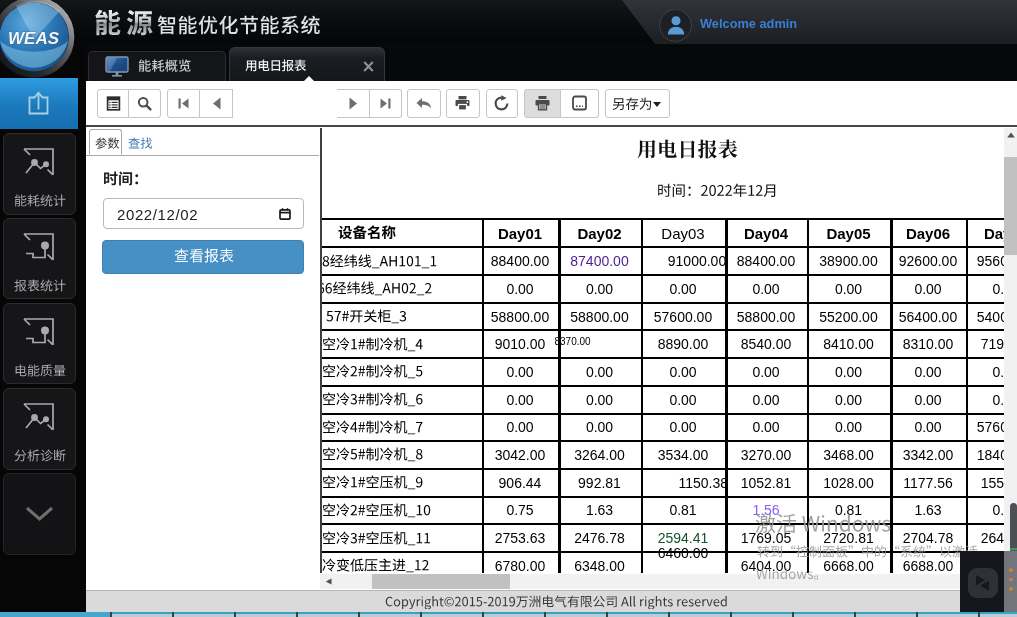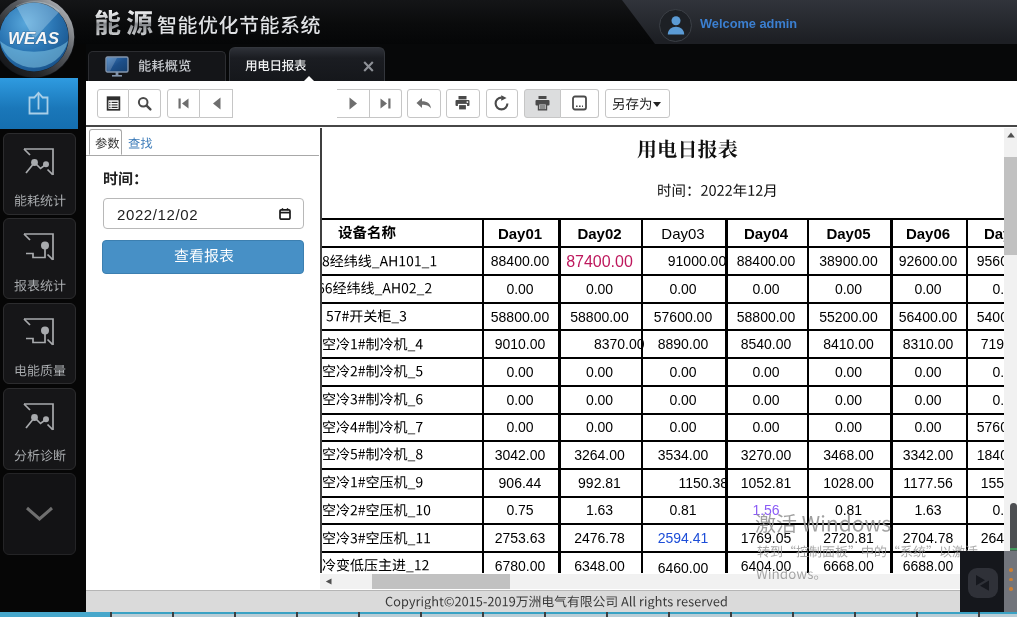--- a/index.html
+++ b/index.html
@@ -328,21 +328,21 @@
       <div class="abs" style="left:406.0px;top:103px;width:80px;text-align:center;font-size:15px;font-weight:bold;color:#000">Day04</div>
       <div class="abs" style="left:488.5px;top:103px;width:80px;text-align:center;font-size:15px;font-weight:bold;color:#000">Day05</div>
       <div class="abs" style="left:568.0px;top:103px;width:80px;text-align:center;font-size:15px;font-weight:bold;color:#000">Day06</div>
       <div class="abs" style="left:646.0px;top:103px;width:80px;text-align:center;font-size:15px;font-weight:bold;color:#000">Day07</div>
       <div style="position:absolute;left:-0.5px;top:131.5px;line-height:0;"><svg class="" style="" width="119" height="15" viewBox="0 0 119 15">
           <g transform="translate(2,12.3)">
             <path d="M3.9 0.2C5.8 0.2 7.1 -1.0 7.1 -2.5C7.1 -3.9 6.3 -4.6 5.4 -5.2V-5.2C6.0 -5.7 6.8 -6.6 6.8 -7.7C6.8 -9.3 5.7 -10.4 3.9 -10.4C2.4 -10.4 1.1 -9.4 1.1 -7.8C1.1 -6.7 1.8 -6.0 2.5 -5.4V-5.4C1.6 -4.9 0.6 -3.9 0.6 -2.5C0.6 -1.0 2.0 0.2 3.9 0.2ZM4.6 -5.6C3.4 -6.0 2.3 -6.6 2.3 -7.8C2.3 -8.8 3.0 -9.5 3.9 -9.5C5.0 -9.5 5.7 -8.7 5.7 -7.6C5.7 -6.9 5.3 -6.2 4.6 -5.6ZM3.9 -0.8C2.7 -0.8 1.8 -1.6 1.8 -2.7C1.8 -3.6 2.4 -4.5 3.2 -5.0C4.6 -4.4 5.9 -3.9 5.9 -2.5C5.9 -1.5 5.1 -0.8 3.9 -0.8Z M8.3 -0.8 8.5 0.3C9.8 -0.1 11.5 -0.5 13.1 -1.0L13.0 -1.9C11.3 -1.5 9.5 -1.0 8.3 -0.8ZM8.6 -5.9C8.8 -6.0 9.1 -6.1 10.9 -6.4C10.3 -5.5 9.7 -4.8 9.4 -4.5C9.0 -4.0 8.7 -3.6 8.3 -3.6C8.5 -3.3 8.6 -2.8 8.7 -2.5C9.0 -2.7 9.5 -2.9 13.1 -3.6C13.0 -3.8 13.0 -4.2 13.1 -4.5L10.3 -4.0C11.4 -5.2 12.5 -6.7 13.4 -8.2L12.5 -8.8C12.2 -8.3 11.9 -7.8 11.6 -7.3L9.7 -7.1C10.5 -8.3 11.4 -9.8 12.0 -11.3L11.0 -11.8C10.5 -10.1 9.4 -8.3 9.1 -7.8C8.8 -7.3 8.5 -7.0 8.2 -6.9C8.4 -6.7 8.5 -6.1 8.6 -5.9ZM13.7 -11.0V-10.1H18.6C17.4 -8.2 15.0 -6.7 12.8 -6.0C13.0 -5.8 13.3 -5.4 13.4 -5.1C14.7 -5.6 15.9 -6.2 17.1 -7.1C18.4 -6.5 19.9 -5.7 20.7 -5.2L21.3 -6.0C20.5 -6.5 19.1 -7.2 17.9 -7.7C18.9 -8.6 19.7 -9.5 20.3 -10.7L19.5 -11.1L19.3 -11.0ZM13.8 -4.6V-3.7H16.6V-0.3H13.0V0.7H21.2V-0.3H17.6V-3.7H20.6V-4.6Z M22.4 -0.7 22.6 0.3C23.9 -0.1 25.7 -0.6 27.4 -1.0L27.3 -1.9C25.5 -1.5 23.6 -1.0 22.4 -0.7ZM22.6 -5.9C22.8 -6.0 23.1 -6.1 24.9 -6.4C24.3 -5.4 23.7 -4.7 23.4 -4.4C23.0 -3.9 22.7 -3.5 22.4 -3.5C22.5 -3.2 22.7 -2.7 22.7 -2.5C23.0 -2.7 23.4 -2.9 26.9 -3.6C26.9 -3.8 26.9 -4.2 26.9 -4.5L24.1 -3.9C25.1 -5.2 26.2 -6.7 27.0 -8.3L26.2 -8.8C26.0 -8.3 25.7 -7.8 25.4 -7.3L23.6 -7.1C24.5 -8.3 25.3 -9.8 25.9 -11.3L25.0 -11.8C24.4 -10.1 23.4 -8.2 23.1 -7.8C22.8 -7.3 22.6 -7.0 22.3 -6.9C22.4 -6.6 22.6 -6.1 22.6 -5.9ZM30.4 -11.8V-9.9H27.5V-8.9H30.4V-7.4H27.8V-6.4H30.4V-4.8H27.3V-3.8H30.4V1.1H31.5V-3.8H34.1C34.0 -2.1 33.8 -1.4 33.6 -1.2C33.5 -1.1 33.4 -1.1 33.3 -1.1C33.1 -1.1 32.7 -1.1 32.3 -1.1C32.4 -0.9 32.5 -0.5 32.5 -0.2C33.0 -0.2 33.4 -0.2 33.7 -0.2C34.0 -0.3 34.2 -0.3 34.4 -0.6C34.7 -0.9 34.9 -1.9 35.0 -4.4C35.0 -4.5 35.0 -4.8 35.0 -4.8H31.5V-6.4H34.1V-7.4H31.5V-8.9H34.7V-9.9H31.5V-11.8Z M36.5 -0.8 36.7 0.3C38.0 -0.1 39.7 -0.6 41.3 -1.1L41.2 -2.0C39.5 -1.5 37.7 -1.0 36.5 -0.8ZM45.6 -10.9C46.3 -10.6 47.2 -10.0 47.7 -9.6L48.3 -10.3C47.8 -10.7 46.9 -11.2 46.2 -11.5ZM36.8 -5.9C37.0 -6.0 37.3 -6.1 39.0 -6.3C38.4 -5.4 37.9 -4.7 37.6 -4.4C37.2 -3.9 36.8 -3.6 36.5 -3.5C36.7 -3.2 36.8 -2.8 36.9 -2.5C37.2 -2.7 37.6 -2.9 41.1 -3.6C41.1 -3.8 41.1 -4.2 41.1 -4.5L38.4 -3.9C39.4 -5.2 40.5 -6.7 41.4 -8.3L40.5 -8.8C40.2 -8.3 39.9 -7.8 39.6 -7.3L37.8 -7.1C38.7 -8.3 39.5 -9.8 40.1 -11.3L39.1 -11.7C38.6 -10.0 37.5 -8.2 37.2 -7.8C36.9 -7.3 36.7 -7.0 36.4 -6.9C36.6 -6.6 36.7 -6.1 36.8 -5.9ZM48.2 -4.9C47.6 -4.0 46.9 -3.2 46.0 -2.5C45.7 -3.2 45.5 -4.1 45.4 -5.1L49.0 -5.8L48.8 -6.7L45.3 -6.1C45.2 -6.7 45.1 -7.3 45.1 -7.9L48.6 -8.5L48.4 -9.4L45.0 -8.9C45.0 -9.8 45.0 -10.8 45.0 -11.8H43.9C44.0 -10.7 44.0 -9.7 44.0 -8.7L41.8 -8.4L42.0 -7.4L44.1 -7.8C44.1 -7.1 44.2 -6.5 44.3 -5.9L41.6 -5.4L41.7 -4.4L44.4 -4.9C44.6 -3.8 44.8 -2.7 45.1 -1.9C43.9 -1.1 42.5 -0.4 41.1 0.0C41.4 0.2 41.6 0.6 41.8 0.9C43.1 0.4 44.3 -0.2 45.4 -0.9C46.0 0.3 46.8 1.1 47.8 1.1C48.7 1.1 49.1 0.6 49.3 -1.0C49.0 -1.1 48.7 -1.3 48.5 -1.5C48.4 -0.3 48.3 0.1 47.9 0.1C47.3 0.1 46.7 -0.5 46.3 -1.5C47.4 -2.4 48.4 -3.4 49.1 -4.5Z M50.0 2.0H57.4V1.1H50.0Z M57.7 0.0H59.0L59.9 -3.1H63.7L64.7 0.0H66.1L62.6 -10.3H61.1ZM60.3 -4.2 60.8 -5.7C61.1 -6.9 61.5 -8.0 61.8 -9.2H61.9C62.2 -8.0 62.5 -6.9 62.9 -5.7L63.4 -4.2Z M67.5 0.0H68.8V-4.8H73.6V0.0H74.9V-10.3H73.6V-6.0H68.8V-10.3H67.5Z M77.5 0.0H83.2V-1.1H81.1V-10.3H80.1C79.6 -9.9 78.9 -9.7 78.0 -9.5V-8.7H79.8V-1.1H77.5Z M88.0 0.2C89.9 0.2 91.2 -1.6 91.2 -5.2C91.2 -8.7 89.9 -10.4 88.0 -10.4C86.0 -10.4 84.8 -8.7 84.8 -5.2C84.8 -1.6 86.0 0.2 88.0 0.2ZM88.0 -0.9C86.8 -0.9 86.0 -2.2 86.0 -5.2C86.0 -8.2 86.8 -9.4 88.0 -9.4C89.1 -9.4 89.9 -8.2 89.9 -5.2C89.9 -2.2 89.1 -0.9 88.0 -0.9Z M93.1 0.0H98.7V-1.1H96.6V-10.3H95.7C95.1 -9.9 94.4 -9.7 93.5 -9.5V-8.7H95.4V-1.1H93.1Z M99.8 2.0H107.2V1.1H99.8Z M108.7 0.0H114.3V-1.1H112.2V-10.3H111.3C110.7 -9.9 110.0 -9.7 109.1 -9.5V-8.7H111.0V-1.1H108.7Z" fill="#000"></path>
           </g>
         </svg></div>
       <div class="abs" style="left:155.0px;top:131.1px;width:90px;text-align:center;font-size:14px;color:#000">88400.00</div>
-      <div class="abs" style="left:234.5px;top:131.1px;width:90px;text-align:center;font-size:16px;color:#be185d">87400.00</div>
+      <div class="abs" style="left:234.5px;top:131.1px;width:90px;text-align:center;font-size:14px;color:#4c1d95">87400.00</div>
       <div class="abs" style="left:332px;top:131.1px;width:90px;text-align:center;font-size:14px;color:#000">91000.00</div>
       <div class="abs" style="left:401.0px;top:131.1px;width:90px;text-align:center;font-size:14px;color:#000">88400.00</div>
       <div class="abs" style="left:483.5px;top:131.1px;width:90px;text-align:center;font-size:14px;color:#000">38900.00</div>
       <div class="abs" style="left:563.0px;top:131.1px;width:90px;text-align:center;font-size:14px;color:#000">92600.00</div>
       <div class="abs" style="left:641.0px;top:131.1px;width:90px;text-align:center;font-size:14px;color:#000">95600.00</div>
       <div style="position:absolute;left:-5.5px;top:159.2px;line-height:0;"><svg class="" style="" width="119" height="15" viewBox="0 0 119 15">
           <g transform="translate(2,12.3)">
             <path d="M4.2 0.2C5.8 0.2 7.2 -1.2 7.2 -3.1C7.2 -5.3 6.0 -6.4 4.3 -6.4C3.5 -6.4 2.6 -5.9 2.0 -5.1C2.0 -8.3 3.2 -9.4 4.6 -9.4C5.2 -9.4 5.9 -9.1 6.3 -8.6L7.0 -9.4C6.4 -10.0 5.6 -10.4 4.6 -10.4C2.6 -10.4 0.8 -8.9 0.8 -4.9C0.8 -1.5 2.3 0.2 4.2 0.2ZM2.0 -4.1C2.7 -5.1 3.5 -5.4 4.1 -5.4C5.3 -5.4 6.0 -4.5 6.0 -3.1C6.0 -1.8 5.2 -0.8 4.2 -0.8C2.9 -0.8 2.2 -2.0 2.0 -4.1Z M12.0 0.2C13.6 0.2 14.9 -1.2 14.9 -3.1C14.9 -5.3 13.8 -6.4 12.1 -6.4C11.3 -6.4 10.4 -5.9 9.8 -5.1C9.8 -8.3 11.0 -9.4 12.4 -9.4C13.0 -9.4 13.6 -9.1 14.0 -8.6L14.8 -9.4C14.2 -10.0 13.4 -10.4 12.3 -10.4C10.4 -10.4 8.6 -8.9 8.6 -4.9C8.6 -1.5 10.0 0.2 12.0 0.2ZM9.8 -4.1C10.5 -5.1 11.2 -5.4 11.9 -5.4C13.1 -5.4 13.7 -4.5 13.7 -3.1C13.7 -1.8 13.0 -0.8 12.0 -0.8C10.7 -0.8 9.9 -2.0 9.8 -4.1Z M16.1 -0.8 16.3 0.3C17.6 -0.1 19.3 -0.5 20.9 -1.0L20.8 -1.9C19.1 -1.5 17.3 -1.0 16.1 -0.8ZM16.4 -5.9C16.6 -6.0 16.9 -6.1 18.7 -6.4C18.1 -5.5 17.5 -4.8 17.2 -4.5C16.7 -4.0 16.4 -3.6 16.1 -3.6C16.2 -3.3 16.4 -2.8 16.4 -2.5C16.8 -2.7 17.2 -2.9 20.8 -3.6C20.8 -3.8 20.8 -4.2 20.8 -4.5L18.1 -4.0C19.2 -5.2 20.3 -6.7 21.2 -8.2L20.3 -8.8C20.0 -8.3 19.7 -7.8 19.4 -7.3L17.5 -7.1C18.3 -8.3 19.2 -9.8 19.8 -11.3L18.8 -11.8C18.2 -10.1 17.2 -8.3 16.8 -7.8C16.5 -7.3 16.3 -7.0 16.0 -6.9C16.1 -6.7 16.3 -6.1 16.4 -5.9ZM21.5 -11.0V-10.1H26.4C25.1 -8.2 22.8 -6.7 20.5 -6.0C20.7 -5.8 21.0 -5.4 21.2 -5.1C22.4 -5.6 23.7 -6.2 24.8 -7.1C26.1 -6.5 27.7 -5.7 28.5 -5.2L29.1 -6.0C28.3 -6.5 26.9 -7.2 25.7 -7.7C26.7 -8.6 27.5 -9.5 28.0 -10.7L27.3 -11.1L27.1 -11.0ZM21.6 -4.6V-3.7H24.4V-0.3H20.7V0.7H29.0V-0.3H25.4V-3.7H28.3V-4.6Z M30.2 -0.7 30.4 0.3C31.7 -0.1 33.5 -0.6 35.2 -1.0L35.1 -1.9C33.2 -1.5 31.4 -1.0 30.2 -0.7ZM30.4 -5.9C30.6 -6.0 30.9 -6.1 32.6 -6.4C32.0 -5.4 31.5 -4.7 31.2 -4.4C30.8 -3.9 30.5 -3.5 30.2 -3.5C30.3 -3.2 30.4 -2.7 30.5 -2.5C30.8 -2.7 31.2 -2.9 34.7 -3.6C34.6 -3.8 34.6 -4.2 34.7 -4.5L31.9 -3.9C32.9 -5.2 33.9 -6.7 34.8 -8.3L34.0 -8.8C33.8 -8.3 33.5 -7.8 33.2 -7.3L31.4 -7.1C32.2 -8.3 33.0 -9.8 33.7 -11.3L32.7 -11.8C32.2 -10.1 31.2 -8.2 30.9 -7.8C30.5 -7.3 30.3 -7.0 30.1 -6.9C30.2 -6.6 30.4 -6.1 30.4 -5.9ZM38.2 -11.8V-9.9H35.3V-8.9H38.2V-7.4H35.6V-6.4H38.2V-4.8H35.0V-3.8H38.2V1.1H39.2V-3.8H41.8C41.7 -2.1 41.6 -1.4 41.4 -1.2C41.3 -1.1 41.2 -1.1 41.0 -1.1C40.9 -1.1 40.5 -1.1 40.0 -1.1C40.2 -0.9 40.2 -0.5 40.3 -0.2C40.7 -0.2 41.2 -0.2 41.4 -0.2C41.8 -0.3 42.0 -0.3 42.2 -0.6C42.5 -0.9 42.6 -1.9 42.8 -4.4C42.8 -4.5 42.8 -4.8 42.8 -4.8H39.2V-6.4H41.9V-7.4H39.2V-8.9H42.4V-9.9H39.2V-11.8Z M44.3 -0.8 44.5 0.3C45.8 -0.1 47.5 -0.6 49.1 -1.1L49.0 -2.0C47.2 -1.5 45.5 -1.0 44.3 -0.8ZM53.4 -10.9C54.1 -10.6 55.0 -10.0 55.4 -9.6L56.0 -10.3C55.6 -10.7 54.7 -11.2 54.0 -11.5ZM44.5 -5.9C44.7 -6.0 45.1 -6.1 46.8 -6.3C46.2 -5.4 45.6 -4.7 45.4 -4.4C44.9 -3.9 44.6 -3.6 44.3 -3.5C44.4 -3.2 44.6 -2.8 44.6 -2.5C44.9 -2.7 45.4 -2.9 48.9 -3.6C48.9 -3.8 48.9 -4.2 48.9 -4.5L46.1 -3.9C47.2 -5.2 48.3 -6.7 49.2 -8.3L48.3 -8.8C48.0 -8.3 47.7 -7.8 47.4 -7.3L45.6 -7.1C46.5 -8.3 47.3 -9.8 47.9 -11.3L46.9 -11.7C46.3 -10.0 45.3 -8.2 45.0 -7.8C44.7 -7.3 44.4 -7.0 44.2 -6.9C44.3 -6.6 44.5 -6.1 44.5 -5.9ZM56.0 -4.9C55.4 -4.0 54.6 -3.2 53.7 -2.5C53.5 -3.2 53.3 -4.1 53.2 -5.1L56.7 -5.8L56.6 -6.7L53.0 -6.1C53.0 -6.7 52.9 -7.3 52.9 -7.9L56.4 -8.5L56.2 -9.4L52.8 -8.9C52.8 -9.8 52.8 -10.8 52.8 -11.8H51.7C51.7 -10.7 51.8 -9.7 51.8 -8.7L49.6 -8.4L49.8 -7.4L51.9 -7.8C51.9 -7.1 52.0 -6.5 52.1 -5.9L49.3 -5.4L49.5 -4.4L52.2 -4.9C52.3 -3.8 52.6 -2.7 52.9 -1.9C51.7 -1.1 50.3 -0.4 48.9 0.0C49.1 0.2 49.4 0.6 49.5 0.9C50.8 0.4 52.1 -0.2 53.2 -0.9C53.8 0.3 54.5 1.1 55.5 1.1C56.5 1.1 56.8 0.6 57.0 -1.0C56.8 -1.1 56.4 -1.3 56.2 -1.5C56.2 -0.3 56.0 0.1 55.6 0.1C55.0 0.1 54.5 -0.5 54.1 -1.5C55.2 -2.4 56.1 -3.4 56.8 -4.5Z M57.7 2.0H65.2V1.1H57.7Z M65.4 0.0H66.7L67.7 -3.1H71.5L72.5 0.0H73.8L70.3 -10.3H68.9ZM68.0 -4.2 68.5 -5.7C68.9 -6.9 69.2 -8.0 69.6 -9.2H69.6C70.0 -8.0 70.3 -6.9 70.7 -5.7L71.1 -4.2Z M75.3 0.0H76.6V-4.8H81.4V0.0H82.7V-10.3H81.4V-6.0H76.6V-10.3H75.3Z M88.0 0.2C89.9 0.2 91.2 -1.6 91.2 -5.2C91.2 -8.7 89.9 -10.4 88.0 -10.4C86.0 -10.4 84.8 -8.7 84.8 -5.2C84.8 -1.6 86.0 0.2 88.0 0.2ZM88.0 -0.9C86.8 -0.9 86.0 -2.2 86.0 -5.2C86.0 -8.2 86.8 -9.4 88.0 -9.4C89.1 -9.4 89.9 -8.2 89.9 -5.2C89.9 -2.2 89.1 -0.9 88.0 -0.9Z M92.5 0.0H98.9V-1.1H96.1C95.5 -1.1 94.9 -1.1 94.4 -1.0C96.8 -3.3 98.4 -5.4 98.4 -7.4C98.4 -9.3 97.3 -10.4 95.4 -10.4C94.1 -10.4 93.2 -9.9 92.4 -8.9L93.1 -8.2C93.7 -8.9 94.4 -9.4 95.3 -9.4C96.5 -9.4 97.2 -8.6 97.2 -7.4C97.2 -5.6 95.7 -3.6 92.5 -0.8Z M99.8 2.0H107.2V1.1H99.8Z M108.1 0.0H114.5V-1.1H111.7C111.1 -1.1 110.5 -1.1 110.0 -1.0C112.4 -3.3 114.0 -5.4 114.0 -7.4C114.0 -9.3 112.9 -10.4 111.0 -10.4C109.7 -10.4 108.8 -9.9 108.0 -8.9L108.7 -8.2C109.3 -8.9 110.0 -9.4 110.9 -9.4C112.1 -9.4 112.8 -8.6 112.8 -7.4C112.8 -5.6 111.3 -3.6 108.1 -0.8Z" fill="#000"></path>
           </g>
         </svg></div>
@@ -364,21 +364,21 @@
       <div class="abs" style="left:401.0px;top:186.5px;width:90px;text-align:center;font-size:14px;color:#000">58800.00</div>
       <div class="abs" style="left:483.5px;top:186.5px;width:90px;text-align:center;font-size:14px;color:#000">55200.00</div>
       <div class="abs" style="left:563.0px;top:186.5px;width:90px;text-align:center;font-size:14px;color:#000">56400.00</div>
       <div class="abs" style="left:641.0px;top:186.5px;width:90px;text-align:center;font-size:14px;color:#000">54000.00</div>
       <div style="position:absolute;left:-0.5px;top:214.6px;line-height:0;"><svg class="" style="" width="105" height="15" viewBox="0 0 105 15">
           <g transform="translate(2,12.3)">
             <path d="M7.9 -7.5C9.3 -6.8 11.2 -5.7 12.2 -5.0L12.9 -5.8C11.9 -6.5 9.9 -7.5 8.6 -8.2ZM5.4 -8.3C4.3 -7.3 2.8 -6.4 1.2 -5.8L1.8 -4.9C3.4 -5.6 5.0 -6.6 6.1 -7.6ZM1.1 -0.3V0.6H13.0V-0.3H7.5V-3.9H11.6V-4.8H2.5V-3.9H6.4V-0.3ZM5.9 -11.5C6.2 -11.1 6.4 -10.5 6.6 -10.1H1.1V-6.9H2.1V-9.1H11.9V-7.2H13.0V-10.1H7.9C7.7 -10.6 7.3 -11.3 7.0 -11.8Z M14.7 -10.8C15.4 -9.8 16.2 -8.5 16.5 -7.6L17.5 -8.1C17.1 -9.0 16.3 -10.2 15.6 -11.2ZM14.5 -0.1 15.6 0.4C16.2 -0.9 17.0 -2.8 17.5 -4.4L16.6 -4.9C16.0 -3.2 15.1 -1.2 14.5 -0.1ZM21.4 -7.4C21.9 -6.8 22.5 -6.1 22.8 -5.7L23.7 -6.2C23.4 -6.6 22.7 -7.3 22.2 -7.8ZM22.3 -11.8C21.4 -9.9 19.6 -7.9 17.5 -6.7C17.7 -6.5 18.1 -6.1 18.2 -5.9C19.9 -7.0 21.4 -8.4 22.5 -10.1C23.6 -8.5 25.2 -6.8 26.6 -5.9C26.8 -6.2 27.1 -6.6 27.4 -6.8C25.8 -7.7 24.1 -9.3 23.0 -10.9L23.3 -11.4ZM19.0 -5.2V-4.2H24.7C24.0 -3.3 23.0 -2.1 22.2 -1.4C21.7 -1.8 21.1 -2.1 20.7 -2.4L20.0 -1.8C21.3 -0.9 23.0 0.4 23.8 1.1L24.5 0.4C24.2 0.1 23.6 -0.4 23.0 -0.8C24.1 -1.8 25.5 -3.4 26.2 -4.8L25.5 -5.3L25.3 -5.2Z M29.2 0.0H34.9V-1.1H32.8V-10.3H31.8C31.3 -9.9 30.6 -9.7 29.7 -9.5V-8.7H31.5V-1.1H29.2Z M37.2 0.0H38.0L38.4 -3.2H40.5L40.1 0.0H40.9L41.3 -3.2H42.8V-4.1H41.4L41.7 -6.4H43.1V-7.3H41.8L42.2 -10.2H41.3L41.0 -7.3H38.9L39.3 -10.2H38.4L38.1 -7.3H36.6V-6.4H38.0L37.7 -4.1H36.3V-3.2H37.6ZM38.5 -4.1 38.8 -6.4H40.9L40.6 -4.1Z M53.0 -10.5V-2.7H54.0V-10.5ZM55.5 -11.6V-0.3C55.5 -0.1 55.4 -0.0 55.2 -0.0C55.0 -0.0 54.2 -0.0 53.3 -0.0C53.5 0.3 53.6 0.8 53.7 1.1C54.7 1.1 55.5 1.0 55.9 0.9C56.4 0.7 56.5 0.4 56.5 -0.3V-11.6ZM45.5 -11.4C45.2 -10.1 44.8 -8.7 44.1 -7.7C44.4 -7.6 44.8 -7.4 45.1 -7.3C45.3 -7.7 45.5 -8.2 45.8 -8.8H47.6V-7.3H44.2V-6.3H47.6V-4.9H44.8V-0.0H45.8V-4.0H47.6V1.1H48.6V-4.0H50.5V-1.1C50.5 -0.9 50.5 -0.9 50.3 -0.9C50.2 -0.9 49.7 -0.9 49.1 -0.9C49.3 -0.6 49.4 -0.3 49.4 0.0C50.2 0.0 50.8 0.0 51.1 -0.2C51.4 -0.3 51.5 -0.6 51.5 -1.1V-4.9H48.6V-6.3H52.0V-7.3H48.6V-8.8H51.5V-9.7H48.6V-11.7H47.6V-9.7H46.1C46.3 -10.2 46.4 -10.7 46.5 -11.2Z M58.2 -10.8C58.9 -9.8 59.7 -8.5 60.1 -7.6L61.1 -8.1C60.7 -9.0 59.9 -10.2 59.1 -11.2ZM58.1 -0.1 59.1 0.4C59.7 -0.9 60.5 -2.8 61.1 -4.4L60.2 -4.9C59.5 -3.2 58.7 -1.2 58.1 -0.1ZM64.9 -7.4C65.4 -6.8 66.0 -6.1 66.3 -5.7L67.2 -6.2C66.9 -6.6 66.3 -7.3 65.7 -7.8ZM65.8 -11.8C64.9 -9.9 63.1 -7.9 61.0 -6.7C61.3 -6.5 61.6 -6.1 61.8 -5.9C63.5 -7.0 65.0 -8.4 66.1 -10.1C67.1 -8.5 68.7 -6.8 70.1 -5.9C70.3 -6.2 70.7 -6.6 70.9 -6.8C69.4 -7.7 67.6 -9.3 66.6 -10.9L66.9 -11.4ZM62.5 -5.2V-4.2H68.2C67.5 -3.3 66.5 -2.1 65.7 -1.4C65.2 -1.8 64.7 -2.1 64.2 -2.4L63.5 -1.8C64.8 -0.9 66.5 0.4 67.3 1.1L68.1 0.4C67.7 0.1 67.2 -0.4 66.6 -0.8C67.6 -1.8 69.0 -3.4 69.8 -4.8L69.0 -5.3L68.9 -5.2Z M78.5 -11.0V-6.5C78.5 -4.3 78.3 -1.5 76.4 0.4C76.7 0.6 77.1 0.9 77.2 1.1C79.2 -1.0 79.5 -4.1 79.5 -6.5V-10.0H82.2V-1.0C82.2 0.3 82.2 0.5 82.5 0.7C82.7 0.9 83.0 1.0 83.3 1.0C83.5 1.0 83.8 1.0 84.0 1.0C84.3 1.0 84.5 0.9 84.7 0.8C85.0 0.6 85.1 0.4 85.1 0.0C85.2 -0.4 85.2 -1.4 85.2 -2.2C85.0 -2.3 84.7 -2.4 84.4 -2.6C84.4 -1.7 84.4 -1.0 84.4 -0.6C84.4 -0.3 84.3 -0.2 84.2 -0.1C84.2 -0.0 84.1 0.0 84.0 0.0C83.8 0.0 83.7 0.0 83.6 0.0C83.4 0.0 83.4 -0.0 83.3 -0.1C83.2 -0.1 83.2 -0.4 83.2 -0.9V-11.0ZM74.6 -11.8V-8.8H72.3V-7.8H74.5C73.9 -5.8 72.9 -3.6 71.9 -2.5C72.1 -2.2 72.4 -1.8 72.5 -1.5C73.3 -2.5 74.0 -4.0 74.6 -5.7V1.1H75.6V-5.3C76.2 -4.6 76.8 -3.8 77.1 -3.3L77.8 -4.1C77.4 -4.5 76.1 -6.0 75.6 -6.5V-7.8H77.7V-8.8H75.6V-11.8Z M85.7 2.0H93.2V1.1H85.7Z M98.1 0.0H99.3V-2.8H100.7V-3.9H99.3V-10.3H97.9L93.6 -3.7V-2.8H98.1ZM98.1 -3.9H95.0L97.3 -7.4C97.6 -7.9 97.9 -8.4 98.1 -8.9H98.2C98.2 -8.3 98.1 -7.5 98.1 -7.0Z" fill="#000"></path>
           </g>
         </svg></div>
       <div class="abs" style="left:155.0px;top:214.2px;width:90px;text-align:center;font-size:14px;color:#000">9010.00</div>
-      <div class="abs" style="left:234.5px;top:214.2px;width:90px;text-align:right;font-size:14px;color:#000">8370.00</div>
+      <div class="abs" style="left:234.5px;top:214.2px;width:90px;text-align:left;font-size:10px;color:#000">8370.00</div>
       <div class="abs" style="left:318.0px;top:214.2px;width:90px;text-align:center;font-size:14px;color:#000">8890.00</div>
       <div class="abs" style="left:401.0px;top:214.2px;width:90px;text-align:center;font-size:14px;color:#000">8540.00</div>
       <div class="abs" style="left:483.5px;top:214.2px;width:90px;text-align:center;font-size:14px;color:#000">8410.00</div>
       <div class="abs" style="left:563.0px;top:214.2px;width:90px;text-align:center;font-size:14px;color:#000">8310.00</div>
       <div class="abs" style="left:641.0px;top:214.2px;width:90px;text-align:center;font-size:14px;color:#000">7190.00</div>
       <div style="position:absolute;left:-0.5px;top:242.3px;line-height:0;"><svg class="" style="" width="105" height="15" viewBox="0 0 105 15">
           <g transform="translate(2,12.3)">
             <path d="M7.9 -7.5C9.3 -6.8 11.2 -5.7 12.2 -5.0L12.9 -5.8C11.9 -6.5 9.9 -7.5 8.6 -8.2ZM5.4 -8.3C4.3 -7.3 2.8 -6.4 1.2 -5.8L1.8 -4.9C3.4 -5.6 5.0 -6.6 6.1 -7.6ZM1.1 -0.3V0.6H13.0V-0.3H7.5V-3.9H11.6V-4.8H2.5V-3.9H6.4V-0.3ZM5.9 -11.5C6.2 -11.1 6.4 -10.5 6.6 -10.1H1.1V-6.9H2.1V-9.1H11.9V-7.2H13.0V-10.1H7.9C7.7 -10.6 7.3 -11.3 7.0 -11.8Z M14.7 -10.8C15.4 -9.8 16.2 -8.5 16.5 -7.6L17.5 -8.1C17.1 -9.0 16.3 -10.2 15.6 -11.2ZM14.5 -0.1 15.6 0.4C16.2 -0.9 17.0 -2.8 17.5 -4.4L16.6 -4.9C16.0 -3.2 15.1 -1.2 14.5 -0.1ZM21.4 -7.4C21.9 -6.8 22.5 -6.1 22.8 -5.7L23.7 -6.2C23.4 -6.6 22.7 -7.3 22.2 -7.8ZM22.3 -11.8C21.4 -9.9 19.6 -7.9 17.5 -6.7C17.7 -6.5 18.1 -6.1 18.2 -5.9C19.9 -7.0 21.4 -8.4 22.5 -10.1C23.6 -8.5 25.2 -6.8 26.6 -5.9C26.8 -6.2 27.1 -6.6 27.4 -6.8C25.8 -7.7 24.1 -9.3 23.0 -10.9L23.3 -11.4ZM19.0 -5.2V-4.2H24.7C24.0 -3.3 23.0 -2.1 22.2 -1.4C21.7 -1.8 21.1 -2.1 20.7 -2.4L20.0 -1.8C21.3 -0.9 23.0 0.4 23.8 1.1L24.5 0.4C24.2 0.1 23.6 -0.4 23.0 -0.8C24.1 -1.8 25.5 -3.4 26.2 -4.8L25.5 -5.3L25.3 -5.2Z M28.6 0.0H35.1V-1.1H32.2C31.7 -1.1 31.1 -1.1 30.5 -1.0C33.0 -3.3 34.6 -5.4 34.6 -7.4C34.6 -9.3 33.4 -10.4 31.6 -10.4C30.3 -10.4 29.4 -9.9 28.6 -8.9L29.3 -8.2C29.9 -8.9 30.6 -9.4 31.4 -9.4C32.7 -9.4 33.3 -8.6 33.3 -7.4C33.3 -5.6 31.8 -3.6 28.6 -0.8Z M37.2 0.0H38.0L38.4 -3.2H40.5L40.1 0.0H40.9L41.3 -3.2H42.8V-4.1H41.4L41.7 -6.4H43.1V-7.3H41.8L42.2 -10.2H41.3L41.0 -7.3H38.9L39.3 -10.2H38.4L38.1 -7.3H36.6V-6.4H38.0L37.7 -4.1H36.3V-3.2H37.6ZM38.5 -4.1 38.8 -6.4H40.9L40.6 -4.1Z M53.0 -10.5V-2.7H54.0V-10.5ZM55.5 -11.6V-0.3C55.5 -0.1 55.4 -0.0 55.2 -0.0C55.0 -0.0 54.2 -0.0 53.3 -0.0C53.5 0.3 53.6 0.8 53.7 1.1C54.7 1.1 55.5 1.0 55.9 0.9C56.4 0.7 56.5 0.4 56.5 -0.3V-11.6ZM45.5 -11.4C45.2 -10.1 44.8 -8.7 44.1 -7.7C44.4 -7.6 44.8 -7.4 45.1 -7.3C45.3 -7.7 45.5 -8.2 45.8 -8.8H47.6V-7.3H44.2V-6.3H47.6V-4.9H44.8V-0.0H45.8V-4.0H47.6V1.1H48.6V-4.0H50.5V-1.1C50.5 -0.9 50.5 -0.9 50.3 -0.9C50.2 -0.9 49.7 -0.9 49.1 -0.9C49.3 -0.6 49.4 -0.3 49.4 0.0C50.2 0.0 50.8 0.0 51.1 -0.2C51.4 -0.3 51.5 -0.6 51.5 -1.1V-4.9H48.6V-6.3H52.0V-7.3H48.6V-8.8H51.5V-9.7H48.6V-11.7H47.6V-9.7H46.1C46.3 -10.2 46.4 -10.7 46.5 -11.2Z M58.2 -10.8C58.9 -9.8 59.7 -8.5 60.1 -7.6L61.1 -8.1C60.7 -9.0 59.9 -10.2 59.1 -11.2ZM58.1 -0.1 59.1 0.4C59.7 -0.9 60.5 -2.8 61.1 -4.4L60.2 -4.9C59.5 -3.2 58.7 -1.2 58.1 -0.1ZM64.9 -7.4C65.4 -6.8 66.0 -6.1 66.3 -5.7L67.2 -6.2C66.9 -6.6 66.3 -7.3 65.7 -7.8ZM65.8 -11.8C64.9 -9.9 63.1 -7.9 61.0 -6.7C61.3 -6.5 61.6 -6.1 61.8 -5.9C63.5 -7.0 65.0 -8.4 66.1 -10.1C67.1 -8.5 68.7 -6.8 70.1 -5.9C70.3 -6.2 70.7 -6.6 70.9 -6.8C69.4 -7.7 67.6 -9.3 66.6 -10.9L66.9 -11.4ZM62.5 -5.2V-4.2H68.2C67.5 -3.3 66.5 -2.1 65.7 -1.4C65.2 -1.8 64.7 -2.1 64.2 -2.4L63.5 -1.8C64.8 -0.9 66.5 0.4 67.3 1.1L68.1 0.4C67.7 0.1 67.2 -0.4 66.6 -0.8C67.6 -1.8 69.0 -3.4 69.8 -4.8L69.0 -5.3L68.9 -5.2Z M78.5 -11.0V-6.5C78.5 -4.3 78.3 -1.5 76.4 0.4C76.7 0.6 77.1 0.9 77.2 1.1C79.2 -1.0 79.5 -4.1 79.5 -6.5V-10.0H82.2V-1.0C82.2 0.3 82.2 0.5 82.5 0.7C82.7 0.9 83.0 1.0 83.3 1.0C83.5 1.0 83.8 1.0 84.0 1.0C84.3 1.0 84.5 0.9 84.7 0.8C85.0 0.6 85.1 0.4 85.1 0.0C85.2 -0.4 85.2 -1.4 85.2 -2.2C85.0 -2.3 84.7 -2.4 84.4 -2.6C84.4 -1.7 84.4 -1.0 84.4 -0.6C84.4 -0.3 84.3 -0.2 84.2 -0.1C84.2 -0.0 84.1 0.0 84.0 0.0C83.8 0.0 83.7 0.0 83.6 0.0C83.4 0.0 83.4 -0.0 83.3 -0.1C83.2 -0.1 83.2 -0.4 83.2 -0.9V-11.0ZM74.6 -11.8V-8.8H72.3V-7.8H74.5C73.9 -5.8 72.9 -3.6 71.9 -2.5C72.1 -2.2 72.4 -1.8 72.5 -1.5C73.3 -2.5 74.0 -4.0 74.6 -5.7V1.1H75.6V-5.3C76.2 -4.6 76.8 -3.8 77.1 -3.3L77.8 -4.1C77.4 -4.5 76.1 -6.0 75.6 -6.5V-7.8H77.7V-8.8H75.6V-11.8Z M85.7 2.0H93.2V1.1H85.7Z M97.0 0.2C98.8 0.2 100.4 -1.1 100.4 -3.3C100.4 -5.6 99.0 -6.6 97.3 -6.6C96.7 -6.6 96.2 -6.5 95.8 -6.2L96.0 -9.2H99.9V-10.3H94.9L94.6 -5.5L95.3 -5.0C95.8 -5.4 96.3 -5.6 97.0 -5.6C98.3 -5.6 99.1 -4.8 99.1 -3.3C99.1 -1.8 98.1 -0.9 96.9 -0.9C95.7 -0.9 95.0 -1.4 94.4 -2.0L93.7 -1.2C94.4 -0.5 95.4 0.2 97.0 0.2Z" fill="#000"></path>
           </g>
         </svg></div>
@@ -449,33 +449,33 @@
       <div class="abs" style="left:483.5px;top:380.4px;width:90px;text-align:center;font-size:14px;color:#000">0.81</div>
       <div class="abs" style="left:563.0px;top:380.4px;width:90px;text-align:center;font-size:14px;color:#000">1.63</div>
       <div class="abs" style="left:641.0px;top:380.4px;width:90px;text-align:center;font-size:14px;color:#000">0.81</div>
       <div style="position:absolute;left:-0.5px;top:408.5px;line-height:0;"><svg class="" style="" width="113" height="15" viewBox="0 0 113 15">
           <g transform="translate(2,12.3)">
             <path d="M7.9 -7.5C9.3 -6.8 11.2 -5.7 12.2 -5.0L12.9 -5.8C11.9 -6.5 9.9 -7.5 8.6 -8.2ZM5.4 -8.3C4.3 -7.3 2.8 -6.4 1.2 -5.8L1.8 -4.9C3.4 -5.6 5.0 -6.6 6.1 -7.6ZM1.1 -0.3V0.6H13.0V-0.3H7.5V-3.9H11.6V-4.8H2.5V-3.9H6.4V-0.3ZM5.9 -11.5C6.2 -11.1 6.4 -10.5 6.6 -10.1H1.1V-6.9H2.1V-9.1H11.9V-7.2H13.0V-10.1H7.9C7.7 -10.6 7.3 -11.3 7.0 -11.8Z M14.7 -10.8C15.4 -9.8 16.2 -8.5 16.5 -7.6L17.5 -8.1C17.1 -9.0 16.3 -10.2 15.6 -11.2ZM14.5 -0.1 15.6 0.4C16.2 -0.9 17.0 -2.8 17.5 -4.4L16.6 -4.9C16.0 -3.2 15.1 -1.2 14.5 -0.1ZM21.4 -7.4C21.9 -6.8 22.5 -6.1 22.8 -5.7L23.7 -6.2C23.4 -6.6 22.7 -7.3 22.2 -7.8ZM22.3 -11.8C21.4 -9.9 19.6 -7.9 17.5 -6.7C17.7 -6.5 18.1 -6.1 18.2 -5.9C19.9 -7.0 21.4 -8.4 22.5 -10.1C23.6 -8.5 25.2 -6.8 26.6 -5.9C26.8 -6.2 27.1 -6.6 27.4 -6.8C25.8 -7.7 24.1 -9.3 23.0 -10.9L23.3 -11.4ZM19.0 -5.2V-4.2H24.7C24.0 -3.3 23.0 -2.1 22.2 -1.4C21.7 -1.8 21.1 -2.1 20.7 -2.4L20.0 -1.8C21.3 -0.9 23.0 0.4 23.8 1.1L24.5 0.4C24.2 0.1 23.6 -0.4 23.0 -0.8C24.1 -1.8 25.5 -3.4 26.2 -4.8L25.5 -5.3L25.3 -5.2Z M31.7 0.2C33.5 0.2 35.0 -0.9 35.0 -2.7C35.0 -4.2 34.0 -5.1 32.8 -5.3V-5.4C33.9 -5.8 34.6 -6.6 34.6 -7.9C34.6 -9.5 33.4 -10.4 31.6 -10.4C30.5 -10.4 29.6 -9.9 28.8 -9.2L29.5 -8.4C30.1 -9.0 30.8 -9.4 31.6 -9.4C32.7 -9.4 33.3 -8.8 33.3 -7.8C33.3 -6.7 32.6 -5.8 30.5 -5.8V-4.8C32.9 -4.8 33.7 -4.0 33.7 -2.8C33.7 -1.6 32.8 -0.9 31.6 -0.9C30.4 -0.9 29.7 -1.4 29.1 -2.1L28.4 -1.2C29.1 -0.5 30.1 0.2 31.7 0.2Z M37.2 0.0H38.0L38.4 -3.2H40.5L40.1 0.0H40.9L41.3 -3.2H42.8V-4.1H41.4L41.7 -6.4H43.1V-7.3H41.8L42.2 -10.2H41.3L41.0 -7.3H38.9L39.3 -10.2H38.4L38.1 -7.3H36.6V-6.4H38.0L37.7 -4.1H36.3V-3.2H37.6ZM38.5 -4.1 38.8 -6.4H40.9L40.6 -4.1Z M51.4 -7.5C52.9 -6.8 54.8 -5.7 55.7 -5.0L56.4 -5.8C55.4 -6.5 53.5 -7.5 52.1 -8.2ZM48.9 -8.3C47.8 -7.3 46.4 -6.4 44.7 -5.8L45.3 -4.9C47.0 -5.6 48.5 -6.6 49.6 -7.6ZM44.6 -0.3V0.6H56.5V-0.3H51.1V-3.9H55.1V-4.8H46.1V-3.9H50.0V-0.3ZM49.5 -11.5C49.7 -11.1 50.0 -10.5 50.2 -10.1H44.6V-6.9H45.6V-9.1H55.4V-7.2H56.5V-10.1H51.5C51.2 -10.6 50.9 -11.3 50.6 -11.8Z M67.1 -3.8C67.9 -3.1 68.7 -2.2 69.1 -1.6L69.9 -2.2C69.5 -2.8 68.7 -3.7 67.9 -4.3ZM59.2 -11.1V-6.6C59.2 -4.4 59.1 -1.5 58.0 0.5C58.2 0.6 58.7 1.0 58.9 1.1C60.0 -1.1 60.2 -4.3 60.2 -6.6V-10.1H70.9V-11.1ZM65.0 -9.3V-6.3H61.2V-5.3H65.0V-0.5H60.2V0.5H70.9V-0.5H66.0V-5.3H70.2V-6.3H66.0V-9.3Z M78.5 -11.0V-6.5C78.5 -4.3 78.3 -1.5 76.4 0.4C76.7 0.6 77.1 0.9 77.2 1.1C79.2 -1.0 79.5 -4.1 79.5 -6.5V-10.0H82.2V-1.0C82.2 0.3 82.2 0.5 82.5 0.7C82.7 0.9 83.0 1.0 83.3 1.0C83.5 1.0 83.8 1.0 84.0 1.0C84.3 1.0 84.5 0.9 84.7 0.8C85.0 0.6 85.1 0.4 85.1 0.0C85.2 -0.4 85.2 -1.4 85.2 -2.2C85.0 -2.3 84.7 -2.4 84.4 -2.6C84.4 -1.7 84.4 -1.0 84.4 -0.6C84.4 -0.3 84.3 -0.2 84.2 -0.1C84.2 -0.0 84.1 0.0 84.0 0.0C83.8 0.0 83.7 0.0 83.6 0.0C83.4 0.0 83.4 -0.0 83.3 -0.1C83.2 -0.1 83.2 -0.4 83.2 -0.9V-11.0ZM74.6 -11.8V-8.8H72.3V-7.8H74.5C73.9 -5.8 72.9 -3.6 71.9 -2.5C72.1 -2.2 72.4 -1.8 72.5 -1.5C73.3 -2.5 74.0 -4.0 74.6 -5.7V1.1H75.6V-5.3C76.2 -4.6 76.8 -3.8 77.1 -3.3L77.8 -4.1C77.4 -4.5 76.1 -6.0 75.6 -6.5V-7.8H77.7V-8.8H75.6V-11.8Z M85.7 2.0H93.2V1.1H85.7Z M94.6 0.0H100.2V-1.1H98.2V-10.3H97.2C96.6 -9.9 96.0 -9.7 95.1 -9.5V-8.7H96.9V-1.1H94.6Z M102.4 0.0H108.0V-1.1H105.9V-10.3H105.0C104.4 -9.9 103.7 -9.7 102.8 -9.5V-8.7H104.7V-1.1H102.4Z" fill="#000"></path>
           </g>
         </svg></div>
       <div class="abs" style="left:155.0px;top:408.1px;width:90px;text-align:center;font-size:14px;color:#000">2753.63</div>
       <div class="abs" style="left:234.5px;top:408.1px;width:90px;text-align:center;font-size:14px;color:#000">2476.78</div>
-      <div class="abs" style="left:318.0px;top:408.1px;width:90px;text-align:center;font-size:14px;color:#1d4ed8">2594.41</div>
+      <div class="abs" style="left:318.0px;top:408.1px;width:90px;text-align:center;font-size:14px;color:#14532d">2594.41</div>
       <div class="abs" style="left:401.0px;top:408.1px;width:90px;text-align:center;font-size:14px;color:#000">1769.05</div>
       <div class="abs" style="left:483.5px;top:408.1px;width:90px;text-align:center;font-size:14px;color:#000">2720.81</div>
       <div class="abs" style="left:563.0px;top:408.1px;width:90px;text-align:center;font-size:14px;color:#000">2704.78</div>
       <div class="abs" style="left:641.0px;top:408.1px;width:90px;text-align:center;font-size:14px;color:#000">2640.00</div>
       <div style="position:absolute;left:-0.5px;top:436.2px;line-height:0;"><svg class="" style="" width="111" height="15" viewBox="0 0 111 15">
           <g transform="translate(2,12.3)">
             <path d="M0.7 -10.8C1.4 -9.8 2.2 -8.5 2.5 -7.6L3.5 -8.1C3.1 -9.0 2.3 -10.2 1.6 -11.2ZM0.5 -0.1 1.6 0.4C2.2 -0.9 3.0 -2.8 3.5 -4.4L2.6 -4.9C2.0 -3.2 1.1 -1.2 0.5 -0.1ZM7.4 -7.4C7.9 -6.8 8.5 -6.1 8.8 -5.7L9.7 -6.2C9.4 -6.6 8.7 -7.3 8.2 -7.8ZM8.3 -11.8C7.4 -9.9 5.6 -7.9 3.5 -6.7C3.7 -6.5 4.1 -6.1 4.2 -5.9C6.0 -7.0 7.4 -8.4 8.5 -10.1C9.6 -8.5 11.2 -6.8 12.6 -5.9C12.8 -6.2 13.1 -6.6 13.4 -6.8C11.8 -7.7 10.1 -9.3 9.0 -10.9L9.3 -11.4ZM5.0 -5.2V-4.2H10.7C10.0 -3.3 9.0 -2.1 8.2 -1.4C7.7 -1.8 7.1 -2.1 6.7 -2.4L6.0 -1.8C7.3 -0.9 9.0 0.4 9.8 1.1L10.5 0.4C10.2 0.1 9.6 -0.4 9.0 -0.8C10.1 -1.8 11.5 -3.4 12.2 -4.8L11.5 -5.3L11.3 -5.2Z M17.1 -8.8C16.7 -7.8 16.0 -6.8 15.2 -6.1C15.5 -6.0 15.9 -5.7 16.1 -5.6C16.8 -6.3 17.6 -7.4 18.1 -8.6ZM23.7 -8.3C24.5 -7.5 25.6 -6.3 26.1 -5.5L26.9 -6.1C26.4 -6.8 25.4 -7.9 24.5 -8.7ZM20.0 -11.6C20.3 -11.2 20.6 -10.7 20.8 -10.3H15.0V-9.4H18.9V-5.1H19.9V-9.4H22.1V-5.2H23.1V-9.4H27.0V-10.3H21.9C21.8 -10.8 21.4 -11.4 21.1 -11.9ZM15.9 -4.7V-3.8H17.0C17.7 -2.7 18.7 -1.8 19.9 -1.1C18.4 -0.4 16.6 -0.0 14.7 0.2C14.9 0.4 15.2 0.9 15.2 1.1C17.3 0.8 19.2 0.3 21.0 -0.5C22.6 0.3 24.6 0.9 26.8 1.1C26.9 0.9 27.2 0.5 27.4 0.2C25.4 0.0 23.6 -0.4 22.1 -1.0C23.5 -1.9 24.7 -2.9 25.5 -4.3L24.9 -4.8L24.7 -4.7ZM18.1 -3.8H23.9C23.2 -2.9 22.2 -2.1 21.0 -1.5C19.8 -2.1 18.9 -2.9 18.1 -3.8Z M36.1 -1.8C36.6 -1.0 37.1 0.2 37.3 0.9L38.1 0.6C37.9 -0.1 37.3 -1.2 36.9 -2.1ZM31.7 -11.7C30.9 -9.5 29.7 -7.4 28.3 -6.0C28.5 -5.7 28.8 -5.2 28.9 -4.9C29.4 -5.4 29.9 -6.1 30.4 -6.8V1.1H31.3V-8.4C31.9 -9.4 32.3 -10.4 32.7 -11.4ZM33.1 1.2C33.3 1.0 33.7 0.9 36.3 0.1C36.2 -0.1 36.2 -0.5 36.2 -0.8L34.3 -0.3V-5.4H37.5C37.9 -1.6 38.7 1.0 40.2 1.0C40.8 1.0 41.3 0.4 41.5 -1.7C41.4 -1.8 41.0 -2.1 40.8 -2.3C40.7 -1.0 40.5 -0.2 40.2 -0.3C39.5 -0.3 38.8 -2.4 38.5 -5.4H41.3V-6.4H38.4C38.3 -7.6 38.2 -8.8 38.1 -10.2C39.1 -10.4 40.0 -10.6 40.7 -10.9L39.8 -11.7C38.3 -11.1 35.6 -10.6 33.3 -10.2L33.3 -10.2L33.3 -0.6C33.3 -0.0 32.9 0.2 32.7 0.3C32.8 0.5 33.0 0.9 33.1 1.2ZM37.4 -6.4H34.3V-9.5C35.2 -9.6 36.2 -9.8 37.1 -10.0C37.2 -8.7 37.3 -7.5 37.4 -6.4Z M51.6 -3.8C52.3 -3.1 53.2 -2.2 53.5 -1.6L54.4 -2.2C54.0 -2.8 53.1 -3.7 52.3 -4.3ZM43.6 -11.1V-6.6C43.6 -4.4 43.5 -1.5 42.4 0.5C42.7 0.6 43.1 1.0 43.3 1.1C44.5 -1.1 44.6 -4.3 44.6 -6.6V-10.1H55.4V-11.1ZM49.4 -9.3V-6.3H45.6V-5.3H49.4V-0.5H44.7V0.5H55.3V-0.5H50.5V-5.3H54.7V-6.3H50.5V-9.3Z M61.2 -11.1C62.1 -10.5 63.1 -9.6 63.6 -9.0H57.4V-7.9H62.4V-4.9H58.1V-3.8H62.4V-0.4H56.8V0.6H69.3V-0.4H63.6V-3.8H68.0V-4.9H63.6V-7.9H68.6V-9.0H64.0L64.7 -9.5C64.1 -10.1 63.0 -11.1 62.1 -11.7Z M71.1 -10.9C71.9 -10.2 72.8 -9.2 73.3 -8.5L74.1 -9.2C73.6 -9.8 72.7 -10.8 71.9 -11.5ZM80.1 -11.5V-9.2H77.8V-11.5H76.7V-9.2H74.7V-8.2H76.7V-6.6L76.7 -5.7H74.7V-4.7H76.6C76.4 -3.6 75.9 -2.6 74.9 -1.8C75.1 -1.6 75.5 -1.2 75.6 -1.0C76.9 -2.0 77.4 -3.3 77.6 -4.7H80.1V-1.1H81.1V-4.7H83.2V-5.7H81.1V-8.2H82.9V-9.2H81.1V-11.5ZM77.8 -8.2H80.1V-5.7H77.7L77.8 -6.6ZM73.7 -6.7H70.7V-5.7H72.6V-1.7C72.0 -1.5 71.3 -0.8 70.5 -0.0L71.2 0.9C72.0 -0.0 72.6 -0.9 73.1 -0.9C73.4 -0.9 73.9 -0.4 74.5 -0.0C75.4 0.6 76.6 0.7 78.3 0.7C79.7 0.7 82.2 0.7 83.2 0.6C83.2 0.3 83.4 -0.2 83.5 -0.5C82.1 -0.3 80.0 -0.2 78.4 -0.2C76.8 -0.2 75.6 -0.3 74.7 -0.9C74.2 -1.2 73.9 -1.5 73.7 -1.6Z M84.2 2.0H91.6V1.1H84.2Z M93.1 0.0H98.7V-1.1H96.6V-10.3H95.6C95.1 -9.9 94.4 -9.7 93.5 -9.5V-8.7H95.4V-1.1H93.1Z M100.2 0.0H106.7V-1.1H103.8C103.3 -1.1 102.7 -1.1 102.1 -1.0C104.6 -3.3 106.2 -5.4 106.2 -7.4C106.2 -9.3 105.0 -10.4 103.2 -10.4C101.9 -10.4 101.0 -9.9 100.2 -8.9L100.9 -8.2C101.5 -8.9 102.2 -9.4 103.0 -9.4C104.3 -9.4 104.9 -8.6 104.9 -7.4C104.9 -5.6 103.4 -3.6 100.2 -0.8Z" fill="#000"></path>
           </g>
         </svg></div>
       <div class="abs" style="left:155.0px;top:435.8px;width:90px;text-align:center;font-size:14px;color:#000">6780.00</div>
       <div class="abs" style="left:234.5px;top:435.8px;width:90px;text-align:center;font-size:14px;color:#000">6348.00</div>
-      <div class="abs" style="left:318.0px;top:438px;width:90px;text-align:center;font-size:14px;color:#000">6460.00</div>
+      <div class="abs" style="left:318.0px;top:423px;width:90px;text-align:center;font-size:14px;color:#000">6460.00</div>
       <div class="abs" style="left:401.0px;top:435.8px;width:90px;text-align:center;font-size:14px;color:#000">6404.00</div>
       <div class="abs" style="left:483.5px;top:435.8px;width:90px;text-align:center;font-size:14px;color:#000">6668.00</div>
       <div class="abs" style="left:563.0px;top:435.8px;width:90px;text-align:center;font-size:14px;color:#000">6688.00</div>
       <div class="abs" style="left:641.0px;top:435.8px;width:90px;text-align:center;font-size:14px;color:#000">6500.00</div>
 </div>
 <div style="position:absolute;left:753.0px;top:512.5px;line-height:0;"><svg class="" style="" width="140" height="23" viewBox="0 0 140 23">
         <g transform="translate(2,18.5)">
           <path d="M7.1 -11.6H10.9V-9.9H7.1ZM7.1 -14.3H10.9V-12.7H7.1ZM1.3 -16.5C2.4 -15.8 3.6 -14.6 4.3 -13.8L5.2 -14.9C4.6 -15.6 3.3 -16.7 2.2 -17.4ZM0.7 -10.7C1.7 -10.0 3.0 -9.1 3.6 -8.4L4.6 -9.5C3.9 -10.1 2.6 -11.1 1.6 -11.7ZM1.0 0.5 2.2 1.4C3.1 -0.5 4.1 -3.1 4.9 -5.2L3.8 -6.0C2.9 -3.7 1.8 -1.1 1.0 0.5ZM14.5 -17.7C14.2 -14.4 13.4 -11.2 12.2 -9.1V-15.5H9.3L10.1 -17.4L8.4 -17.7C8.3 -17.0 8.1 -16.2 7.9 -15.5H5.8V-8.7H12.1C12.4 -8.5 12.9 -7.9 13.1 -7.7C13.4 -8.2 13.8 -8.9 14.0 -9.5C14.4 -7.5 14.9 -5.4 15.7 -3.4C14.8 -1.7 13.7 -0.3 12.2 0.7C12.5 1.0 13.0 1.5 13.2 1.7C14.5 0.7 15.6 -0.5 16.4 -2.0C17.2 -0.6 18.1 0.7 19.4 1.7C19.6 1.3 20.1 0.7 20.4 0.4C19.0 -0.6 18.0 -1.9 17.2 -3.4C18.2 -5.8 18.8 -8.7 19.2 -12.2H20.2V-13.6H15.3C15.6 -14.8 15.8 -16.1 16.0 -17.4ZM7.7 -8.3 8.2 -7.1H5.0V-5.8H7.1V-5.0C7.1 -3.5 6.8 -1.1 4.2 0.8C4.5 1.0 5.0 1.4 5.2 1.7C7.2 0.3 8.0 -1.6 8.3 -3.2H10.7C10.6 -1.1 10.5 -0.3 10.2 -0.1C10.1 0.1 10.0 0.1 9.7 0.1C9.5 0.1 8.8 0.1 8.0 0.0C8.2 0.4 8.3 0.9 8.4 1.3C9.2 1.4 10.0 1.4 10.4 1.3C10.8 1.3 11.2 1.2 11.5 0.8C11.8 0.4 12.0 -0.8 12.1 -3.9C12.1 -4.1 12.1 -4.5 12.1 -4.5H8.4V-5.0V-5.8H12.9V-7.1H9.7C9.5 -7.6 9.3 -8.2 9.0 -8.6ZM17.8 -12.2C17.6 -9.5 17.1 -7.1 16.4 -5.1C15.6 -7.3 15.1 -9.7 14.8 -11.9L14.9 -12.2Z M22.9 -16.3C24.2 -15.6 26.0 -14.6 26.8 -13.9L27.8 -15.2C26.9 -15.8 25.1 -16.8 23.8 -17.4ZM21.9 -10.5C23.2 -9.8 24.9 -8.8 25.8 -8.2L26.6 -9.5C25.7 -10.1 24.0 -11.0 22.7 -11.6ZM22.4 0.3 23.7 1.4C24.9 -0.5 26.4 -3.2 27.5 -5.4L26.4 -6.4C25.2 -4.1 23.5 -1.3 22.4 0.3ZM27.7 -11.5V-10.0H33.8V-6.5H29.2V1.7H30.7V0.8H38.2V1.6H39.7V-6.5H35.3V-10.0H41.1V-11.5H35.3V-15.2C37.1 -15.5 38.8 -15.9 40.2 -16.3L38.9 -17.6C36.6 -16.7 32.3 -16.1 28.7 -15.7C28.9 -15.3 29.1 -14.7 29.2 -14.3C30.7 -14.5 32.2 -14.7 33.8 -14.9V-11.5ZM30.7 -0.7V-5.0H38.2V-0.7Z M50.5 0.0H52.8L55.1 -9.3C55.4 -10.5 55.6 -11.6 55.9 -12.8H56.0C56.2 -11.6 56.4 -10.5 56.7 -9.3L59.1 0.0H61.4L64.6 -15.4H62.7L61.1 -7.0C60.8 -5.4 60.5 -3.7 60.2 -2.0H60.1C59.7 -3.7 59.4 -5.4 59.0 -7.0L56.9 -15.4H55.1L53.0 -7.0C52.6 -5.4 52.2 -3.7 51.9 -2.0H51.8C51.5 -3.7 51.2 -5.4 50.9 -7.0L49.2 -15.4H47.2Z M67.1 0.0H69.0V-11.4H67.1ZM68.0 -13.8C68.8 -13.8 69.3 -14.3 69.3 -15.0C69.3 -15.8 68.8 -16.3 68.0 -16.3C67.3 -16.3 66.8 -15.8 66.8 -15.0C66.8 -14.3 67.3 -13.8 68.0 -13.8Z M72.8 0.0H74.8V-8.3C75.9 -9.4 76.7 -10.0 77.9 -10.0C79.4 -10.0 80.1 -9.1 80.1 -7.0V0.0H82.0V-7.2C82.0 -10.1 80.9 -11.7 78.5 -11.7C76.9 -11.7 75.7 -10.8 74.7 -9.7H74.6L74.4 -11.4H72.8Z M89.5 0.3C90.9 0.3 92.1 -0.5 93.0 -1.3H93.1L93.2 0.0H94.8V-16.7H92.9V-12.3L93.0 -10.4C92.0 -11.2 91.1 -11.7 89.8 -11.7C87.2 -11.7 84.8 -9.4 84.8 -5.7C84.8 -1.9 86.7 0.3 89.5 0.3ZM90.0 -1.3C88.0 -1.3 86.8 -3.0 86.8 -5.7C86.8 -8.3 88.3 -10.1 90.1 -10.1C91.1 -10.1 91.9 -9.7 92.9 -8.9V-2.9C91.9 -1.8 91.0 -1.3 90.0 -1.3Z M103.1 0.3C105.9 0.3 108.4 -1.9 108.4 -5.7C108.4 -9.5 105.9 -11.7 103.1 -11.7C100.3 -11.7 97.8 -9.5 97.8 -5.7C97.8 -1.9 100.3 0.3 103.1 0.3ZM103.1 -1.3C101.1 -1.3 99.8 -3.1 99.8 -5.7C99.8 -8.3 101.1 -10.1 103.1 -10.1C105.1 -10.1 106.4 -8.3 106.4 -5.7C106.4 -3.1 105.1 -1.3 103.1 -1.3Z M113.2 0.0H115.4L117.1 -6.1C117.3 -7.2 117.6 -8.3 117.8 -9.4H117.9C118.2 -8.3 118.4 -7.2 118.7 -6.2L120.4 0.0H122.7L125.8 -11.4H123.9L122.3 -4.8C122.0 -3.7 121.8 -2.7 121.6 -1.6H121.5C121.2 -2.7 120.9 -3.7 120.7 -4.8L118.9 -11.4H117.0L115.2 -4.8C115.0 -3.7 114.7 -2.7 114.5 -1.6H114.4C114.1 -2.7 113.9 -3.7 113.7 -4.8L112.0 -11.4H110.0Z M131.2 0.3C133.9 0.3 135.4 -1.3 135.4 -3.1C135.4 -5.3 133.6 -5.9 131.9 -6.6C130.6 -7.1 129.4 -7.5 129.4 -8.5C129.4 -9.5 130.1 -10.2 131.6 -10.2C132.6 -10.2 133.4 -9.8 134.1 -9.2L135.1 -10.4C134.2 -11.1 133.0 -11.7 131.5 -11.7C129.0 -11.7 127.6 -10.3 127.6 -8.5C127.6 -6.5 129.3 -5.8 130.9 -5.2C132.2 -4.7 133.5 -4.2 133.5 -3.0C133.5 -2.0 132.8 -1.2 131.3 -1.2C129.9 -1.2 128.9 -1.8 127.9 -2.6L127.0 -1.3C128.1 -0.4 129.6 0.3 131.2 0.3Z" fill="rgba(150,150,150,0.9)"></path>
         </g>
       </svg></div>

